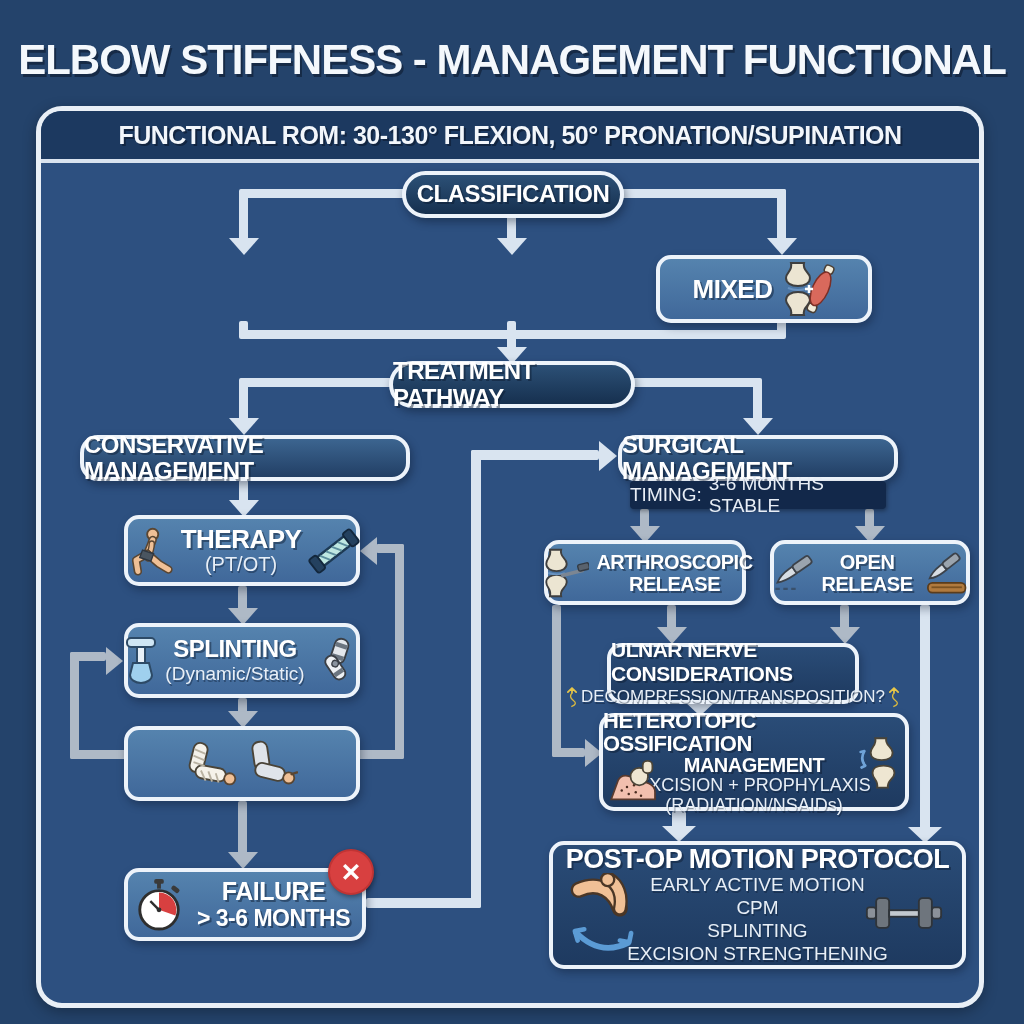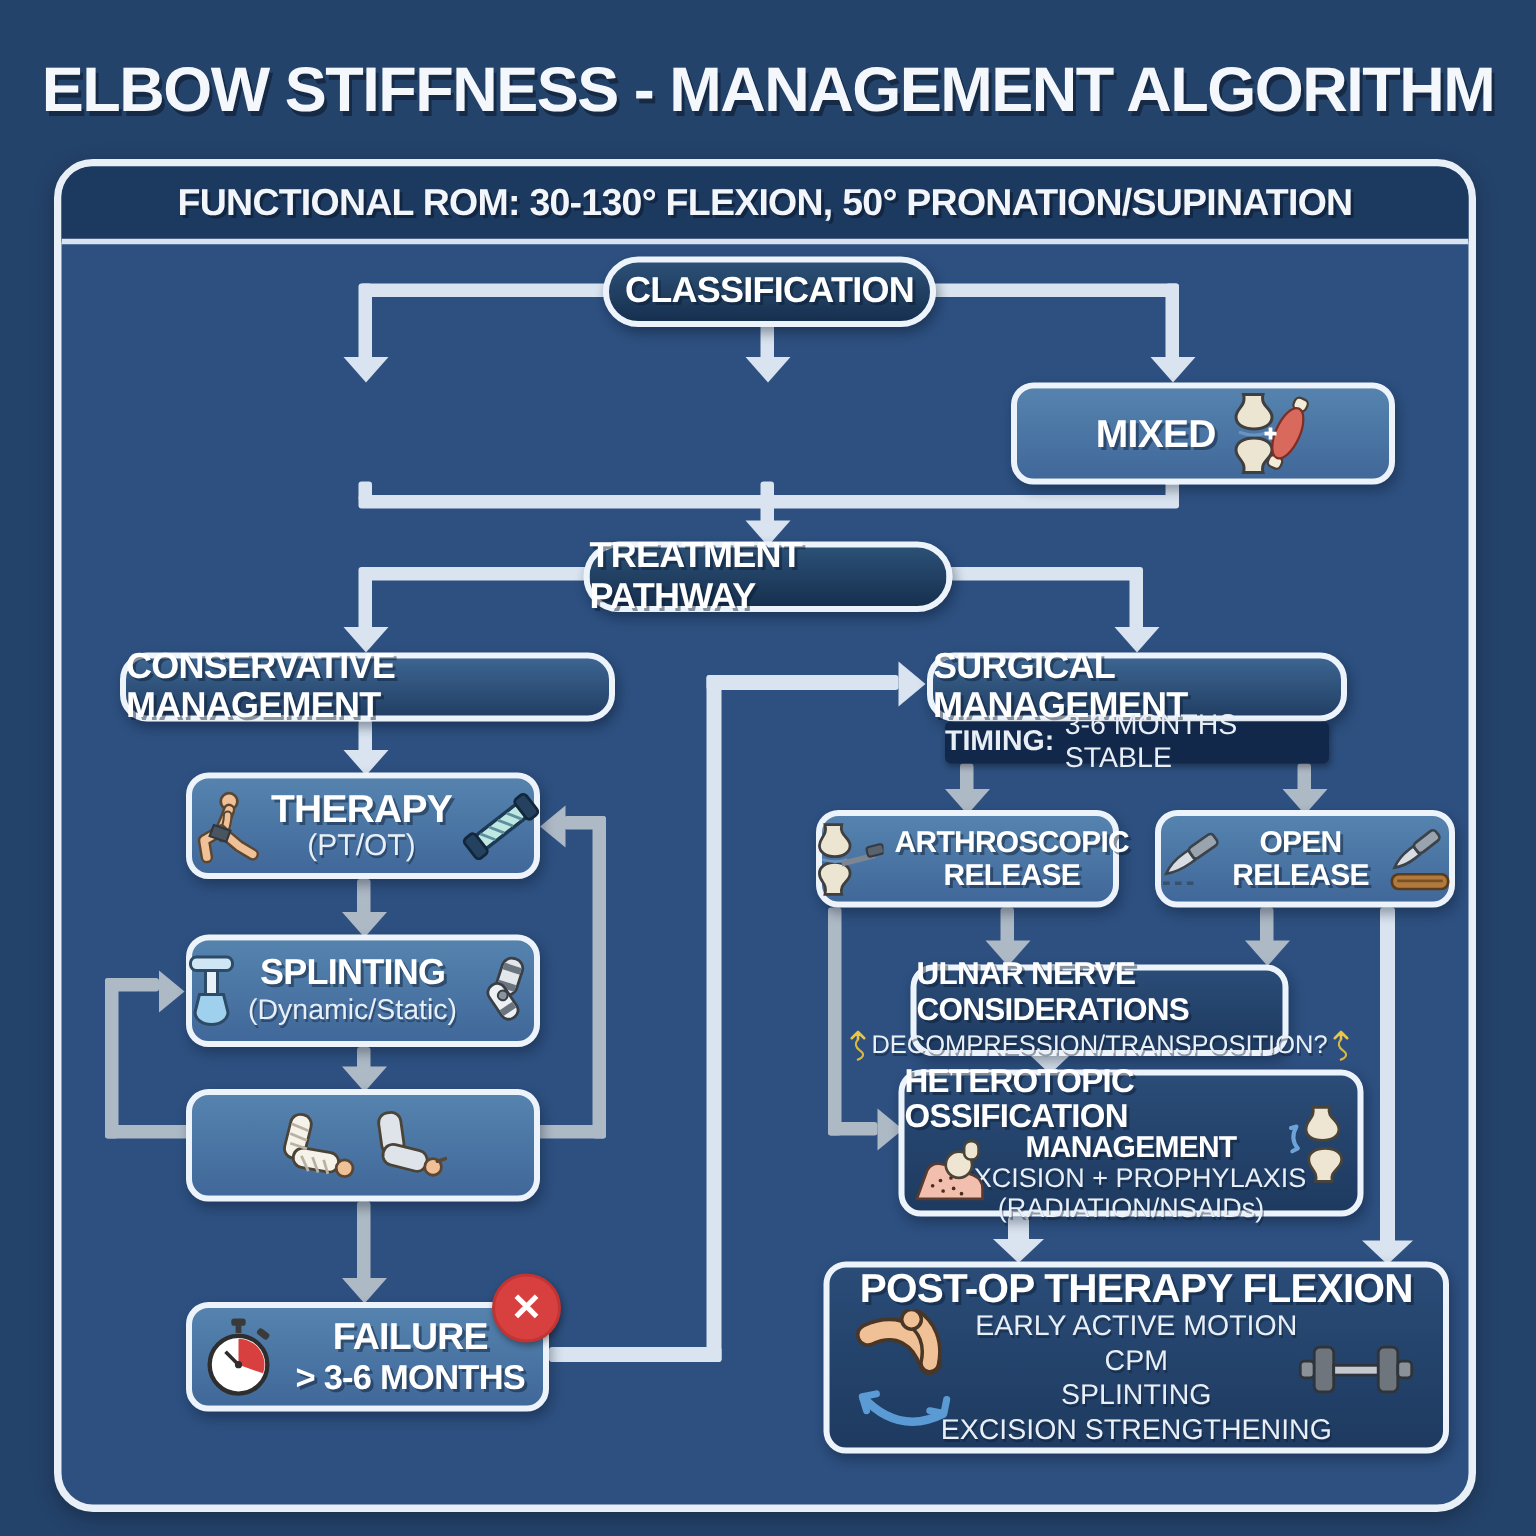--- a/index.html
+++ b/index.html
@@ -73,21 +73,21 @@
     color:#fff; font-weight:700; font-size:25px;
     box-shadow:1px 2px 5px rgba(0,0,0,.4);
   }
   .icon{ display:flex; align-items:center; justify-content:center; flex:0 0 auto; }
 </style>
 </head>
 <body>
 
 <div class="canvas">
 
-  <div class="title">ELBOW STIFFNESS - MANAGEMENT ALGORITHM</div>
+  <div class="title">ELBOW STIFFNESS - MANAGEMENT FUNCTIONAL</div>
 
   <div class="panel">
     <div class="banner">FUNCTIONAL ROM: 30-130° FLEXION, 50° PRONATION/SUPINATION</div>
   </div>
 
   <div class="ln" style="left:240px;top:189px;width:546px;height:9px"></div>
   <div class="ln" style="left:239px;top:189px;width:9px;height:51px"></div>
   <div class="ln" style="left:507px;top:216px;width:9px;height:24px"></div>
   <div class="ln" style="left:777px;top:189px;width:9px;height:51px"></div>
   <div class="ah down" style="left:229px;top:238px"></div>
@@ -150,21 +150,21 @@
 
   <div class="ln" style="left:920px;top:605px;width:10px;height:224px"></div>
   <div class="ah down big" style="left:908px;top:827px"></div>
 
   <div class="pill" style="left:402px;top:171px;width:222px;height:47px">
     <span class="nt" style="font-size:24px">CLASSIFICATION</span>
   </div>
 
 
 
-  <div class="node" style="left:674px;top:255px;width:256px;height:68px">
+  <div class="node" style="left:656px;top:255px;width:216px;height:68px">
     <span class="nt" style="font-size:26px">MIXED</span>
     <span class="icon">
       <svg width="56" height="56" viewBox="0 0 56 56">
         <path d="M12 2h13c-2 8 6 9 6 15 0 5-5 8-12 8S7 22 7 17c0-6 7-7 5-15z" fill="#ece5d2" stroke="#3f3f3f" stroke-width="2"></path>
         <path d="M12 54h13c-2-8 6-9 6-15 0-5-5-8-12-8S7 34 7 39c0 6 7 7 5 15z" fill="#ece5d2" stroke="#3f3f3f" stroke-width="2"></path>
         <path d="M9 27q10 4 20 0" fill="none" stroke="#6a93c0" stroke-width="2"></path>
         <g transform="rotate(24 42 28)">
           <rect x="37" y="3" width="9" height="8" rx="3" fill="#f2ecd9" stroke="#4a3f35" stroke-width="1.5"></rect>
           <rect x="37" y="45" width="9" height="8" rx="3" fill="#f2ecd9" stroke="#4a3f35" stroke-width="1.5"></rect>
           <ellipse cx="41.5" cy="28" rx="8" ry="18" fill="#d9695c" stroke="#7c2f26" stroke-width="1.5"></ellipse>
@@ -180,21 +180,21 @@
 
   <div class="pill hdr" style="left:80px;top:435px;width:330px;height:46px">
     <span class="nt" style="font-size:24px">CONSERVATIVE MANAGEMENT</span>
   </div>
 
   <div class="pill hdr" style="left:618px;top:435px;width:280px;height:46px">
     <span class="nt" style="font-size:24px">SURGICAL MANAGEMENT</span>
   </div>
 
   <div class="timing" style="left:630px;top:481px;width:256px;height:28px">
-    <span style="font-weight:700">TIMING:</span>
+    <span style="font-weight:400">TIMING:</span>
     <span>3-6 MONTHS STABLE</span>
   </div>
 
   <div class="node" style="left:124px;top:515px;width:236px;height:71px">
     <span class="icon">
       <svg width="50" height="52" viewBox="0 0 54 54">
         <circle cx="31" cy="9" r="6" fill="#f0c096" stroke="#5a4632" stroke-width="2"></circle>
         <path d="M31 15 C29 21 27 25 25 30" stroke="#5a4632" stroke-width="9" fill="none" stroke-linecap="round"></path>
         <path d="M31 15 C29 21 27 25 25 30" stroke="#f0c096" stroke-width="5.5" fill="none" stroke-linecap="round"></path>
         <path d="M30 19 C30 25 28 30 26 35" stroke="#5a4632" stroke-width="7" fill="none" stroke-linecap="round"></path>
@@ -373,21 +373,21 @@
       <svg width="42" height="58" viewBox="0 0 46 60">
         <path d="M20 4h12c-2 8 7 9 7 16 0 5-5 8-12 8s-12-3-12-8c0-7 7-8 5-16z" fill="#eee6d2" stroke="#4a4438" stroke-width="2"></path>
         <path d="M22 58h12c-2-8 7-9 7-16 0-5-5-8-12-8s-12 3-12 8c0 7 7 8 5 16z" fill="#eee6d2" stroke="#4a4438" stroke-width="2"></path>
         <path d="M8 18q-5 9 1 16" stroke="#6fa3d8" stroke-width="3" fill="none"></path>
         <path d="M8 18l-4 1M9 34l-4 2" stroke="#6fa3d8" stroke-width="3" stroke-linecap="round"></path>
       </svg>
     </span>
   </div>
 
   <div class="darkbox" style="left:549px;top:841px;width:417px;height:128px">
-    <span class="nt" style="font-size:27px">POST-OP THERAPY FLEXION</span>
+    <span class="nt" style="font-size:27px">POST-OP MOTION PROTOCOL</span>
     <span class="ns" style="font-size:19px;line-height:1.2">EARLY ACTIVE MOTION</span>
     <span class="ns" style="font-size:19px;line-height:1.2">CPM</span>
     <span class="ns" style="font-size:19px;line-height:1.2">SPLINTING</span>
     <span class="ns" style="font-size:19px;line-height:1.2">EXCISION STRENGTHENING</span>
     <span class="icon" style="position:absolute;left:10px;top:28px">
       <svg width="80" height="90" viewBox="0 0 84 96">
         <path d="M16 18 C38 8 54 20 60 38" stroke="#4a3626" stroke-width="17" fill="none" stroke-linecap="round"></path>
         <path d="M16 18 C38 8 54 20 60 38" stroke="#f0c096" stroke-width="12" fill="none" stroke-linecap="round"></path>
         <path d="M60 38 C63 24 58 12 48 6" stroke="#4a3626" stroke-width="15" fill="none" stroke-linecap="round"></path>
         <path d="M60 38 C63 24 58 12 48 6" stroke="#f0c096" stroke-width="10" fill="none" stroke-linecap="round"></path>

